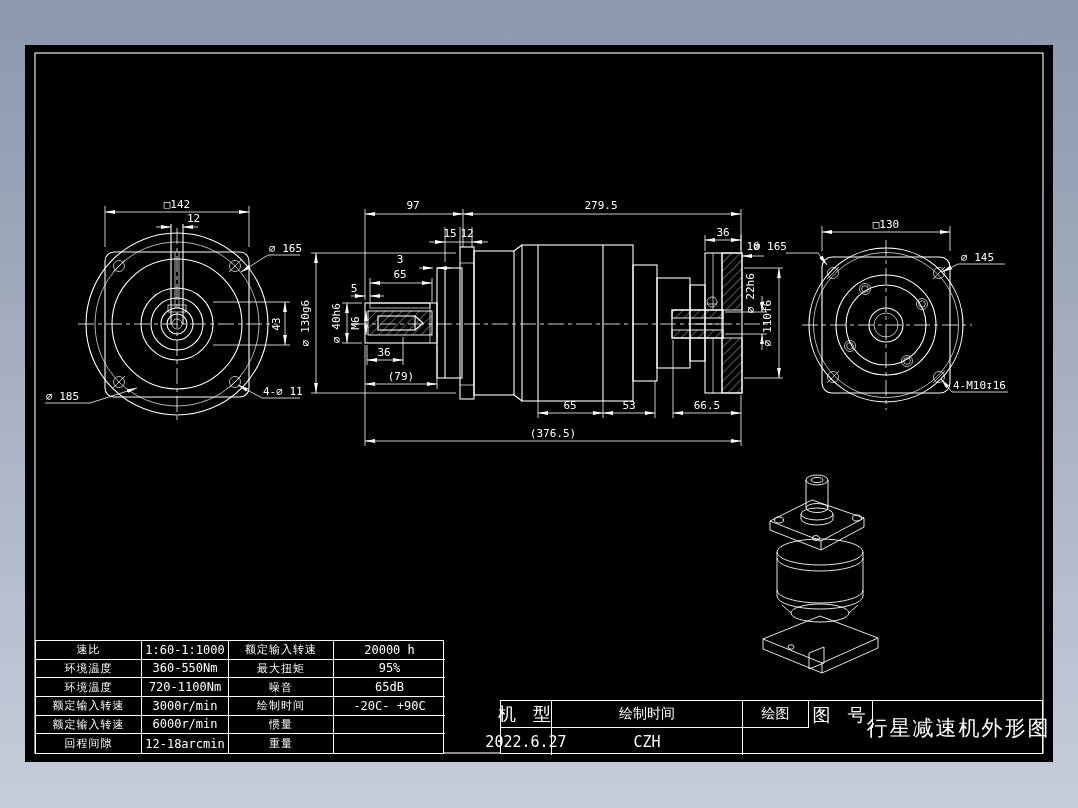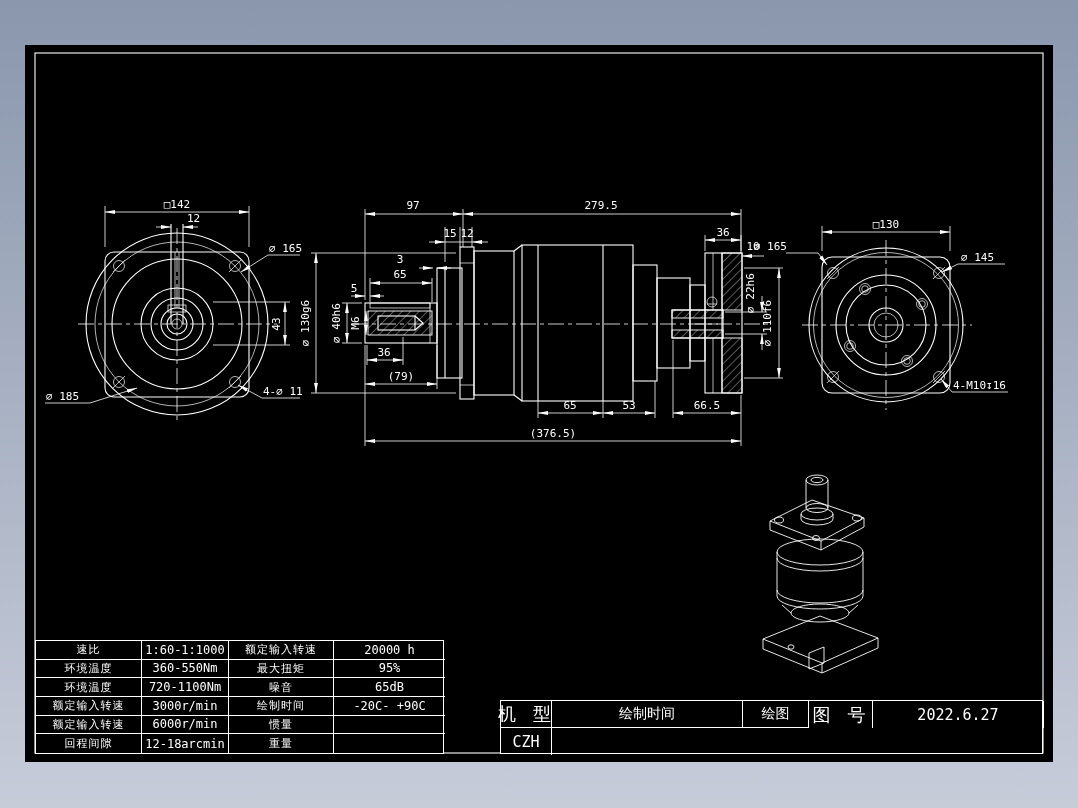--- a/index.html
+++ b/index.html
@@ -357,18 +357,19 @@
   <div class="cell lab">回程间隙</div>
   <div class="cell val">12-18arcmin</div>
   <div class="cell lab">重量</div>
   <div class="cell val"></div>
 </div>
 
 <div class="title-block">
   <div class="cell zh">机 型</div>
   <div class="cell zh-s">绘制时间</div>
   <div class="cell zh-s">绘图</div>
+  <div class="cell main-title">行星减速机外形图</div>
   <div class="cell zh noB">图 号</div>
   <div class="cell mono noB">2022.6.27</div>
   <div class="cell mono noB">CZH</div>
 </div>
 
 </div>
 
 </body></html>

